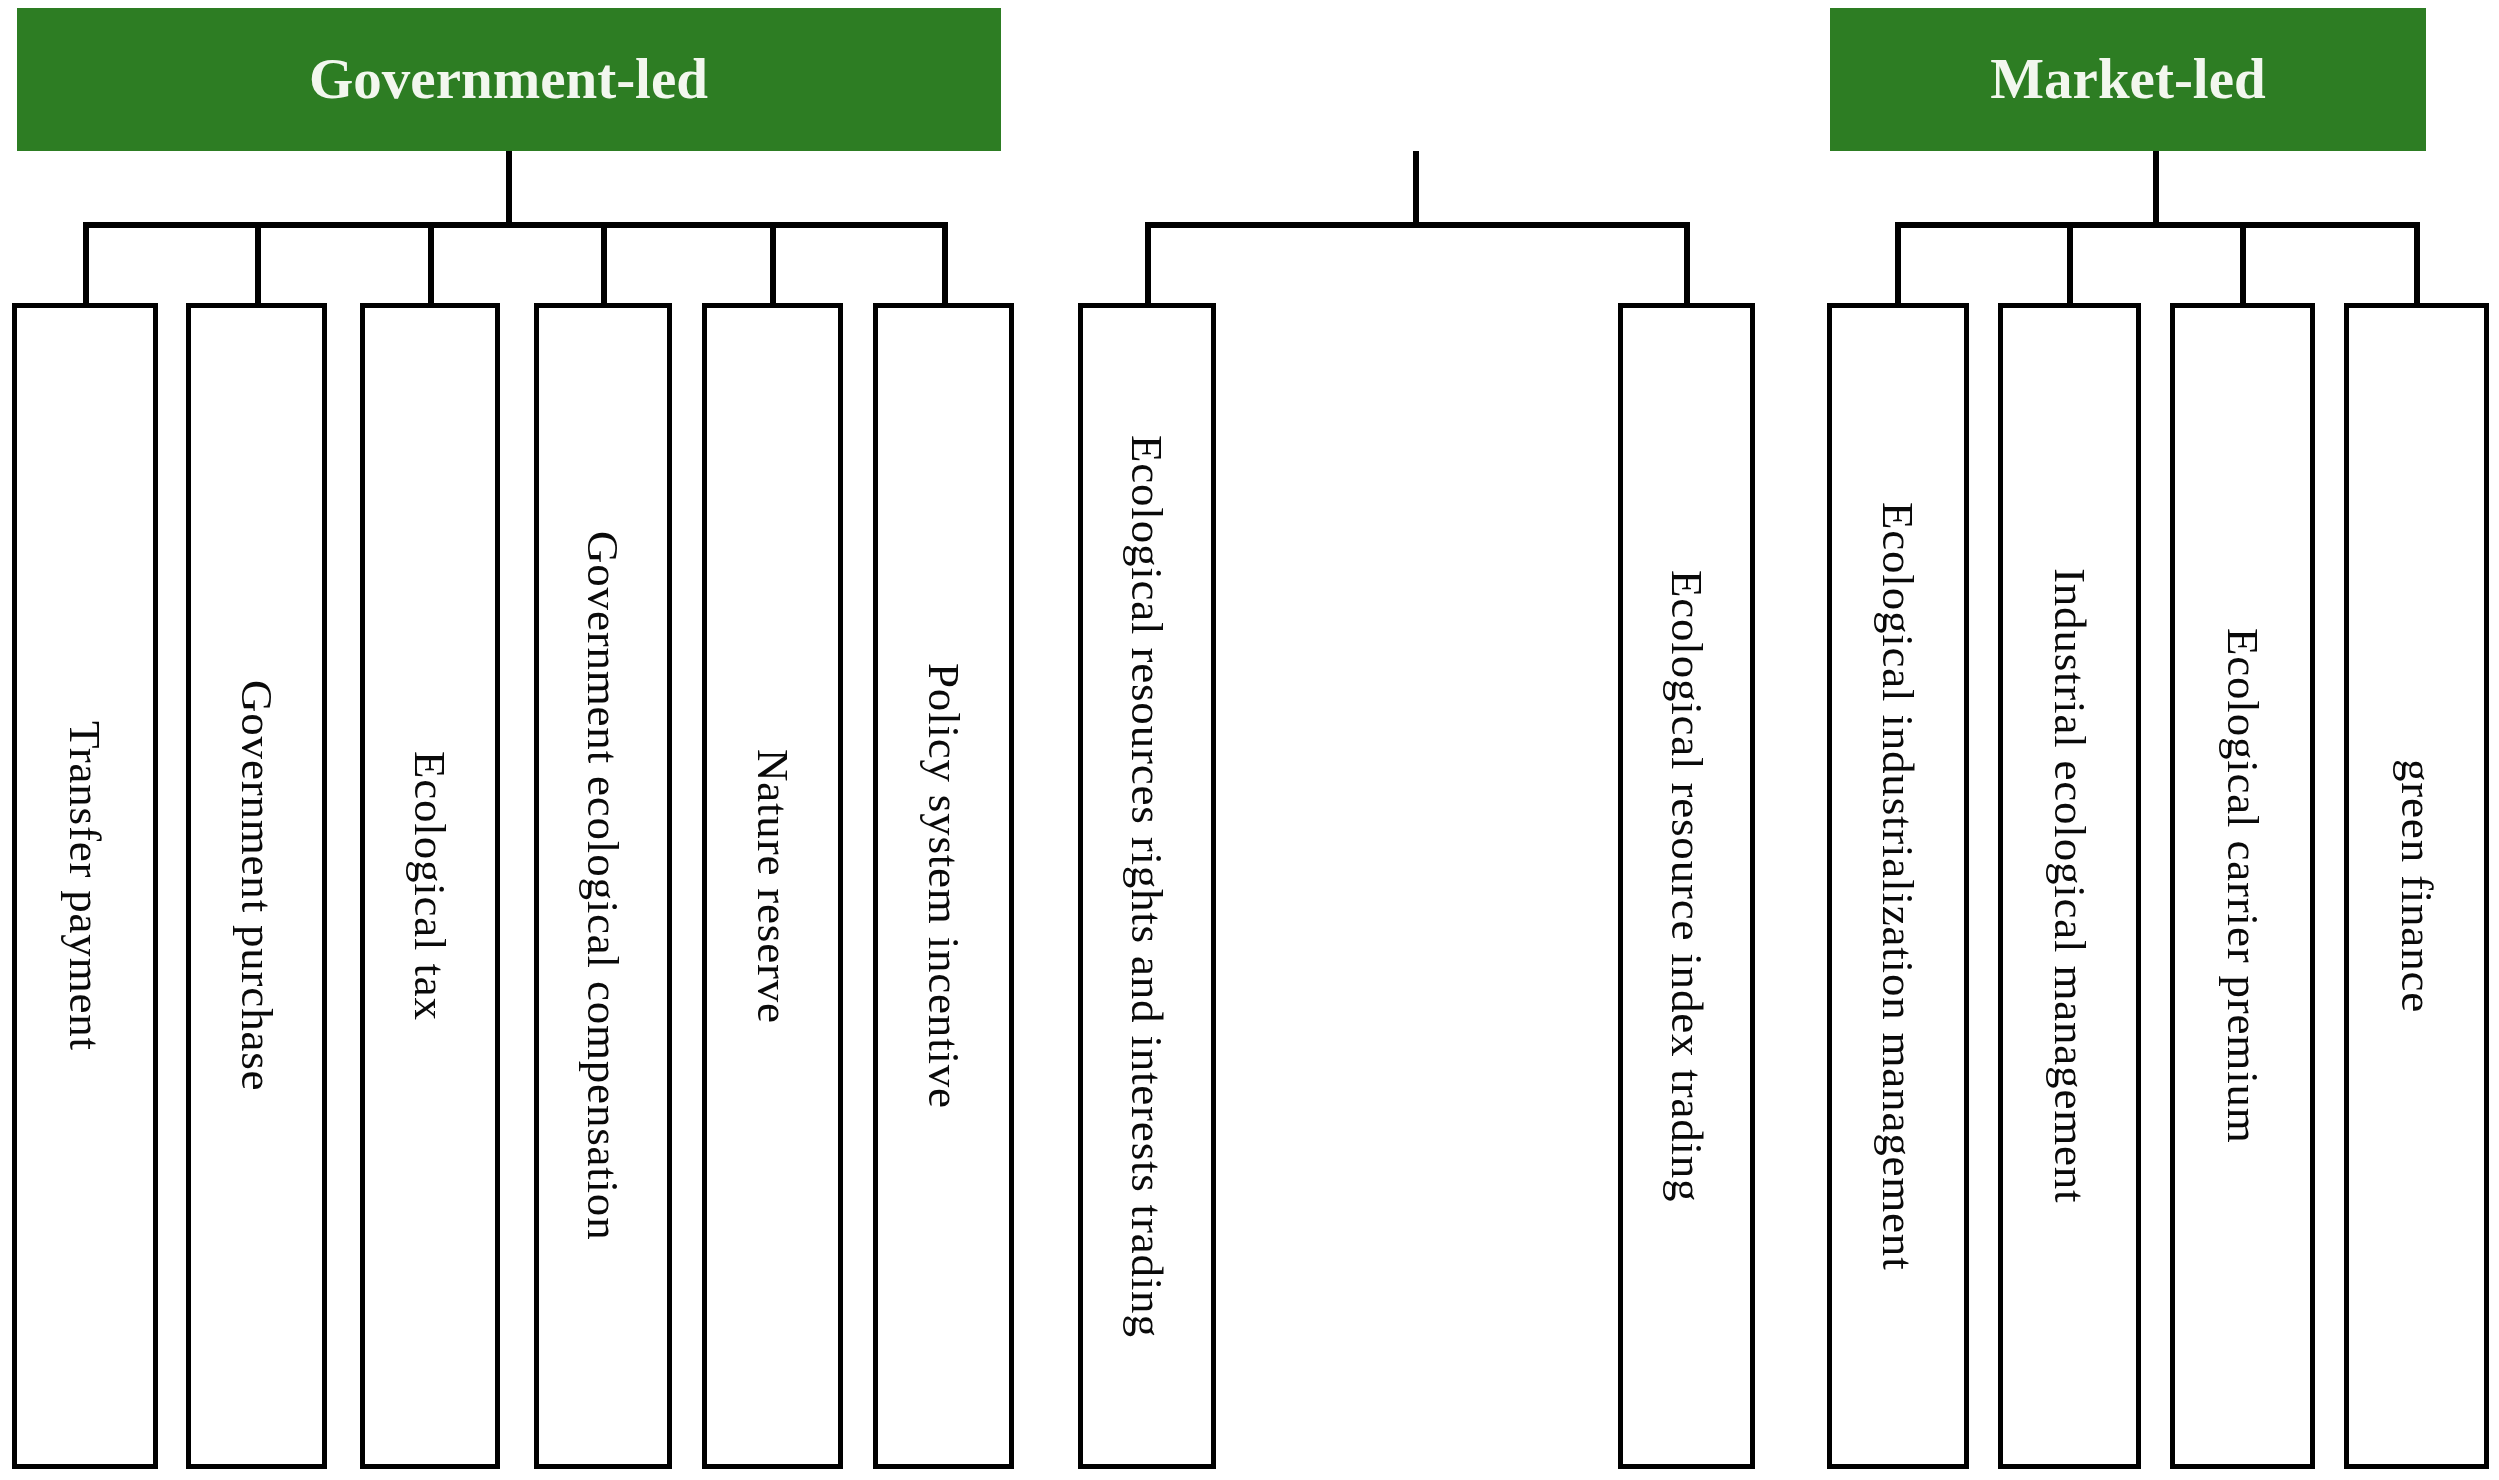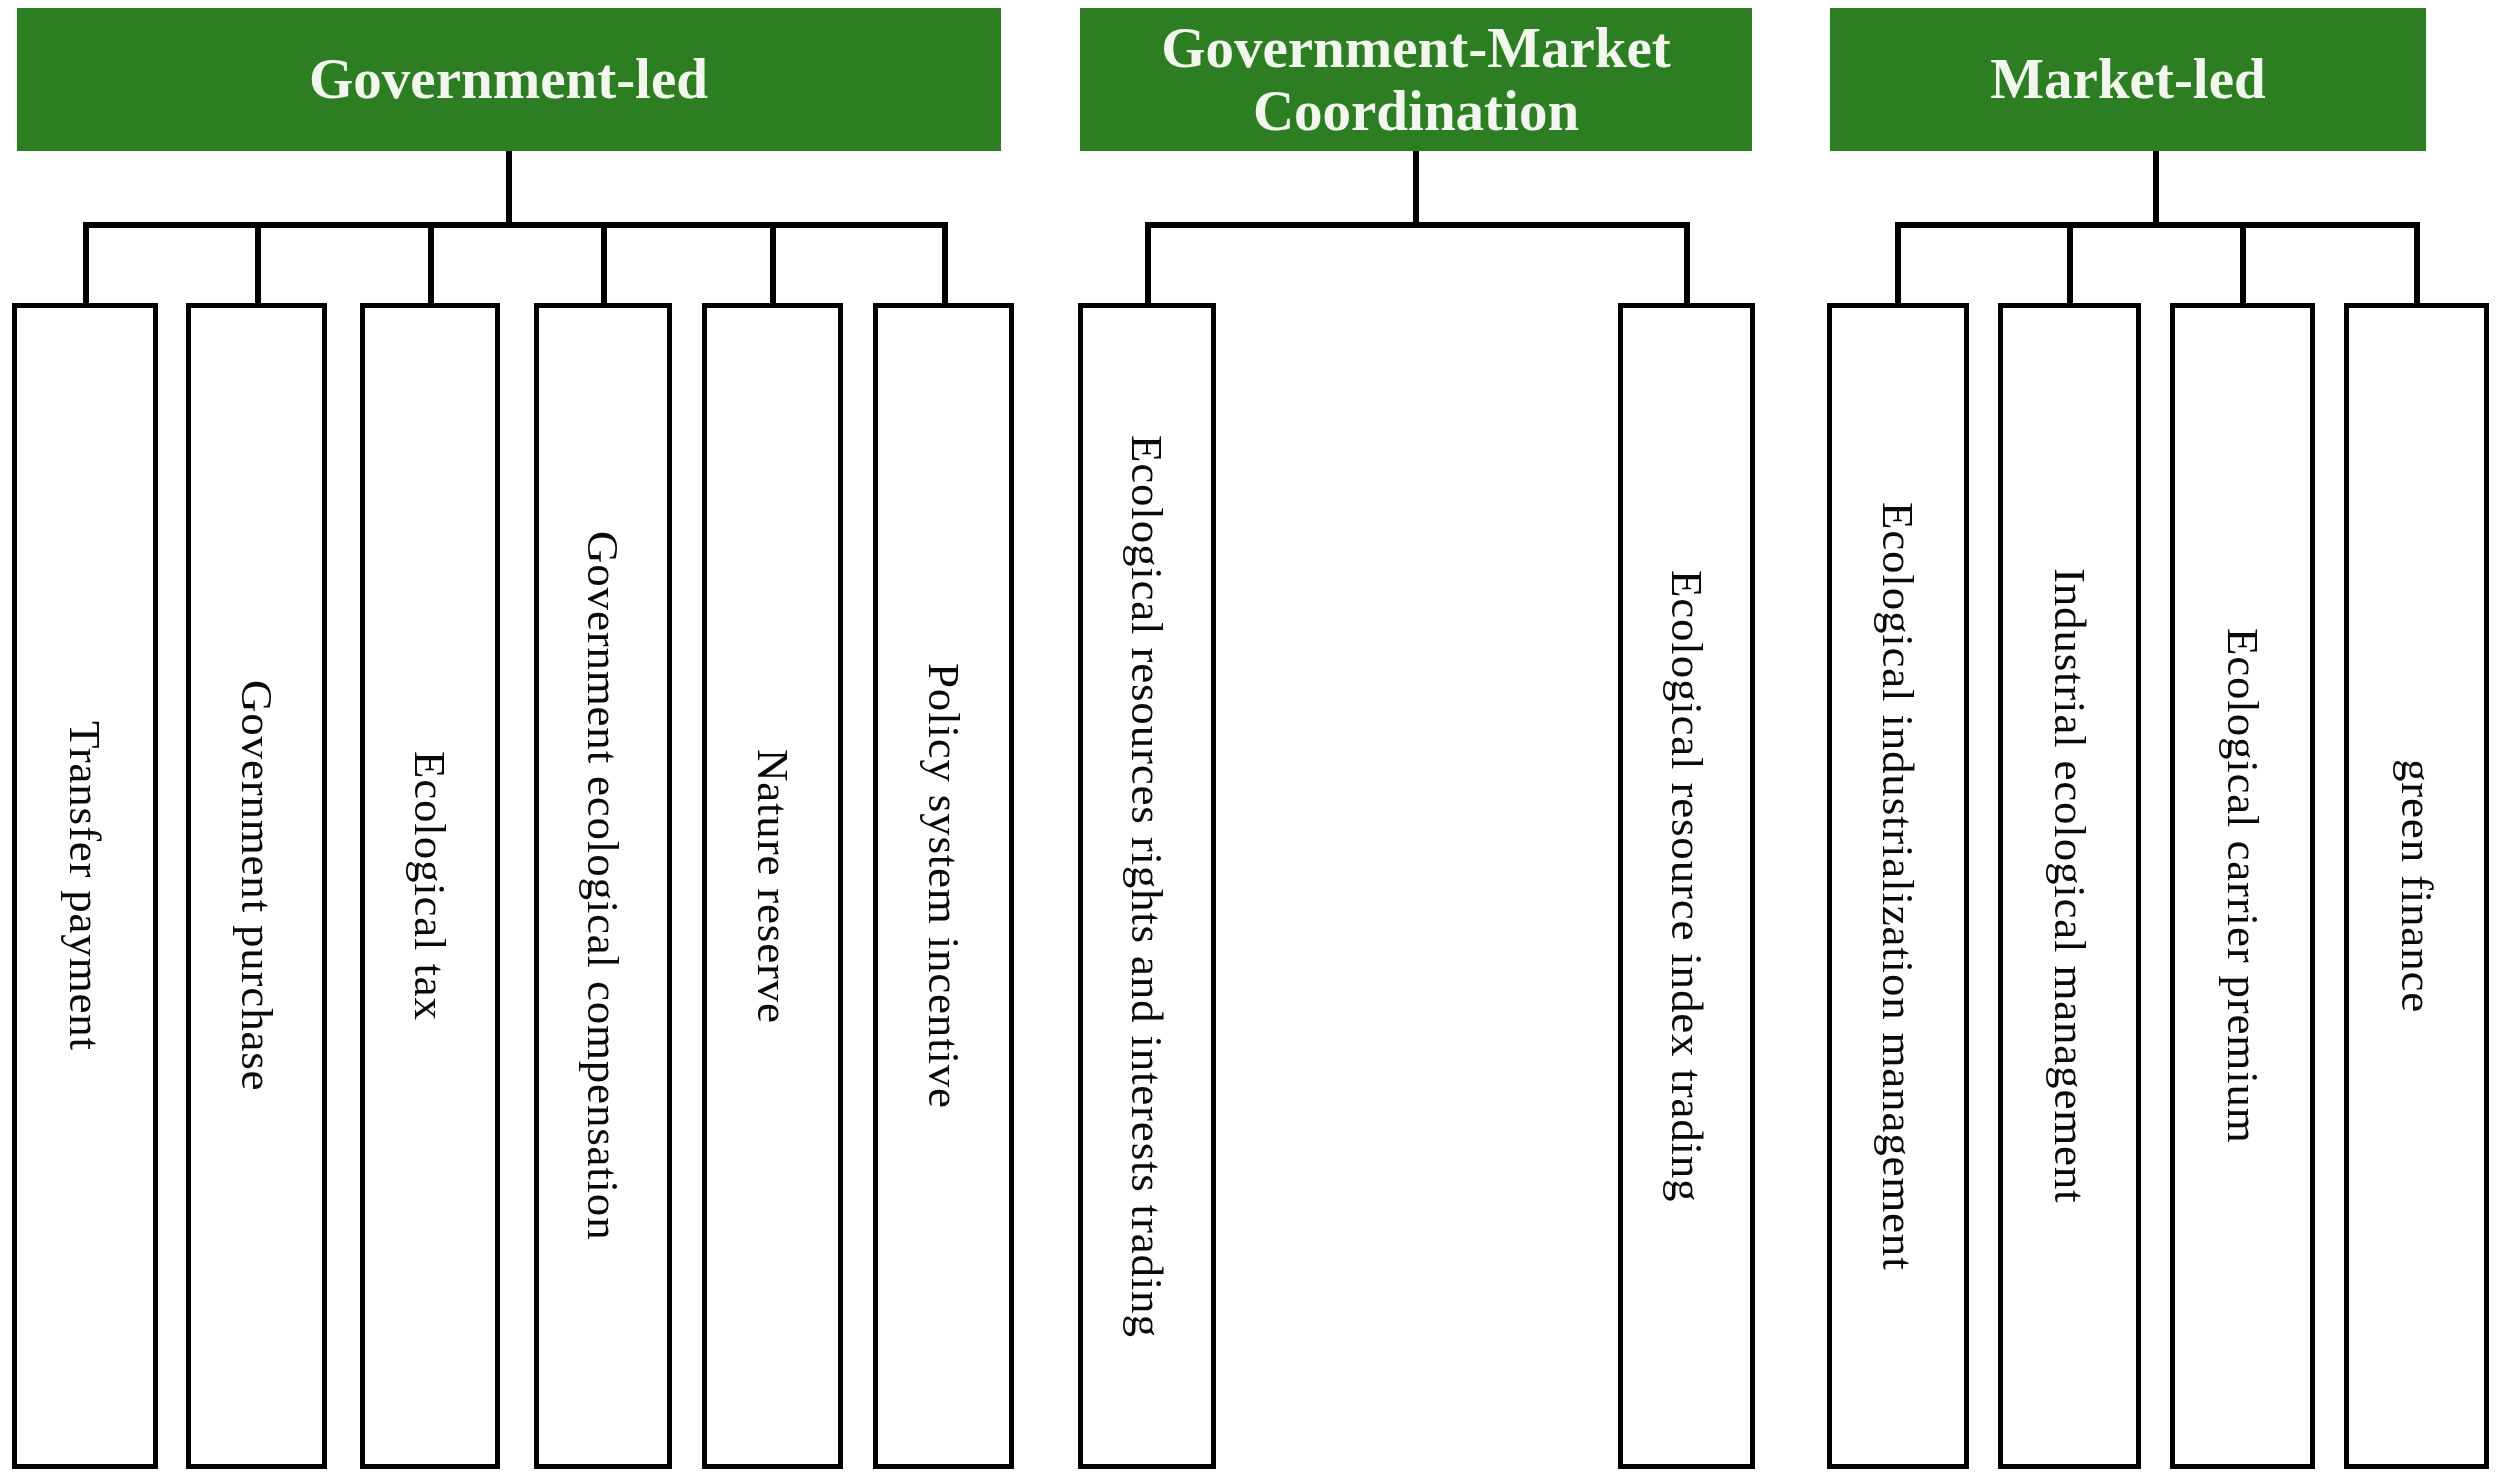--- a/index.html
+++ b/index.html
@@ -66,23 +66,20 @@
   <div class="node" style="left:534px;width:138px">
     <span class="vtext">Government ecological compensation</span>
   </div>
   <div class="node" style="left:702px;width:141px">
     <span class="vtext">Nature reserve</span>
   </div>
   <div class="node" style="left:873px;width:141px">
     <span class="vtext">Policy system incentive</span>
   </div>
 
-  <div class="hdr" style="left:1080px;width:672px">
-    <span>Government-Market Coordination</span>
-  </div>
   <div class="stem" style="left:1413px"></div>
   <div class="line h" style="left:1145px;top:222px;width:544px"></div>
   <div class="drop" style="left:1145px"></div>
   <div class="drop" style="left:1684px"></div>
 
   <div class="node" style="left:1078px;width:138px">
     <span class="vtext">Ecological resources rights and interests trading</span>
   </div>
   <div class="node" style="left:1618px;width:137px">
     <span class="vtext">Ecological resource index trading</span>

